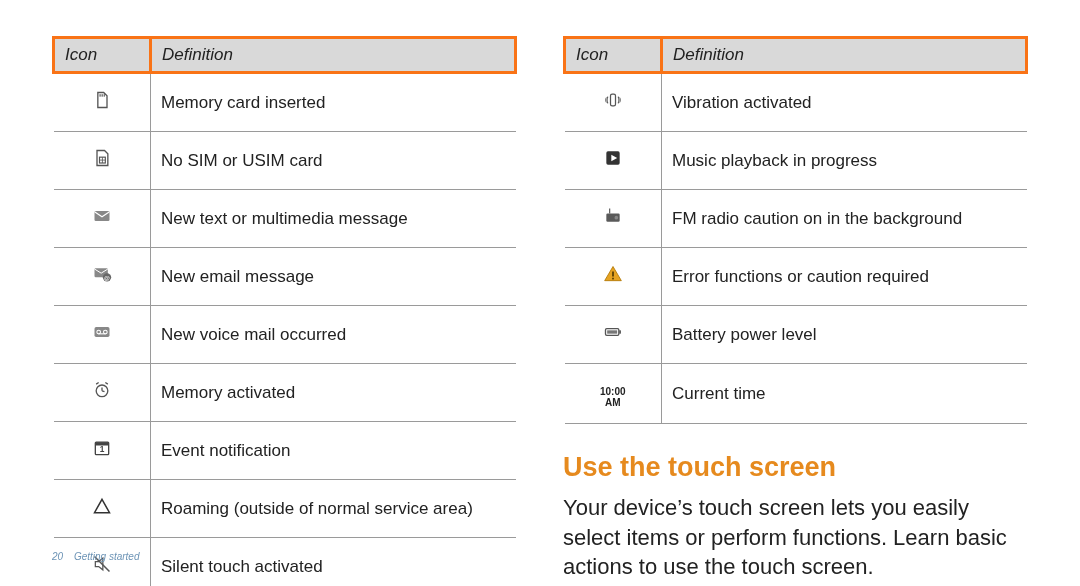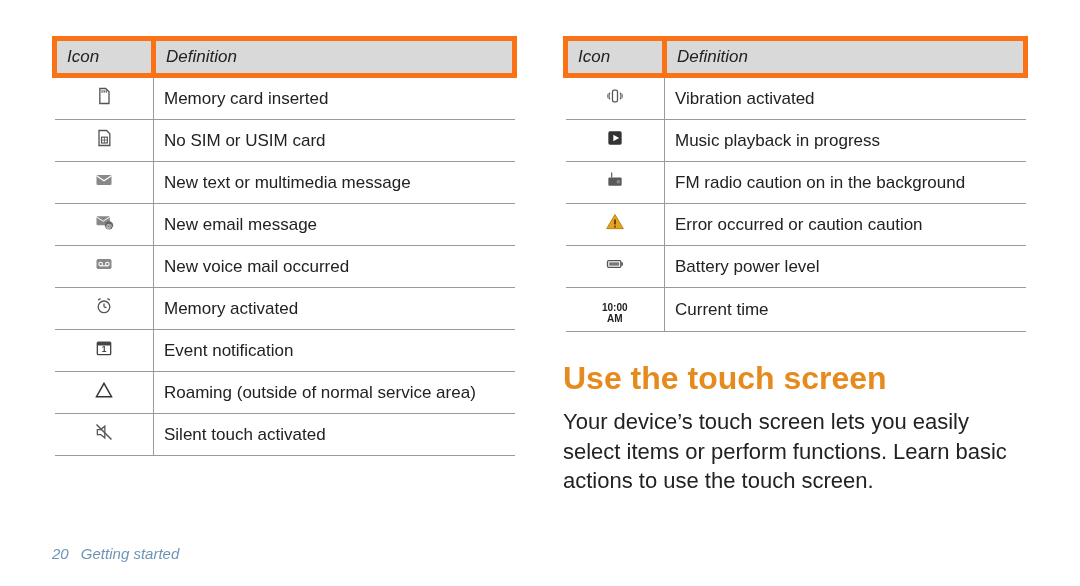--- a/index.html
+++ b/index.html
@@ -25,59 +25,59 @@
     border-collapse: collapse;
     width: 100%;
     font-size: 17px;
   }
   table.icontbl th {
     background: #d9d9d9;
     font-weight: normal;
     font-style: italic;
     text-align: left;
     padding: 6px 10px;
-    border: 5px solid #f97316;
+    border: 3px solid #f97316;
   }
   table.icontbl th.iconcol { width: 74px; }
   table.icontbl td {
-    padding: 8px 10px;
+    padding: 16px 10px;
     border-bottom: 1px solid #9a9a9a;
     vertical-align: middle;
   }
   table.icontbl td.iconcell {
     width: 74px;
     text-align: center;
     border-right: 1px solid #9a9a9a;
   }
   table.icontbl tr.lastrow td { border-bottom: 1px solid #9a9a9a; }
   .ic {
     display: inline-flex;
     align-items: center;
     justify-content: center;
     width: 24px;
     height: 20px;
   }
   .ic svg { width: 22px; height: 20px; }
   .ic.txt { font-size: 10px; font-weight: bold; letter-spacing: 0; text-align: center; }
   h2.section-heading {
     color: #e68a1e;
-    font-size: 32px;
+    font-size: 27px;
     font-weight: 600;
     margin: 28px 0 10px 0;
   }
   .bodytext {
     font-size: 22px;
     line-height: 1.35;
     margin: 0;
   }
   .footer {
     position: absolute;
     left: 52px;
     bottom: 24px;
-    font-size: 15px;
+    font-size: 10px;
     font-style: italic;
     color: #6d94b6;
   }
   .footer .pgnum {
     color: #6d94b6;
     font-style: italic;
     margin-right: 8px;
   }
 </style>
 </head>
@@ -229,21 +229,21 @@
           <td>FM radio caution on in the background</td>
         </tr>
         <tr>
           <td class="iconcell"><span class="ic">
             <svg viewBox="0 0 24 24">
                   <path d="M12 3 L22 20 H2 Z" fill="#e6a321" stroke="#b07500" stroke-width="1"></path>
                   <rect x="11" y="9" width="2" height="6" fill="#503800"></rect>
                   <rect x="11" y="16.5" width="2" height="2" fill="#503800"></rect>
                 </svg>
           </span></td>
-          <td>Error occurred or caution caution</td>
+          <td>Error functions or caution required</td>
         </tr>
         <tr>
           <td class="iconcell"><span class="ic">
             <svg viewBox="0 0 24 24">
                   <rect x="3" y="8" width="16" height="8" rx="1.5" fill="none" stroke="#555" stroke-width="1.6"></rect>
                   <rect x="5" y="10" width="12" height="4" fill="#777"></rect>
                   <rect x="19.5" y="10" width="2" height="4" fill="#555"></rect>
                 </svg>
           </span></td>
           <td>Battery power level</td>

